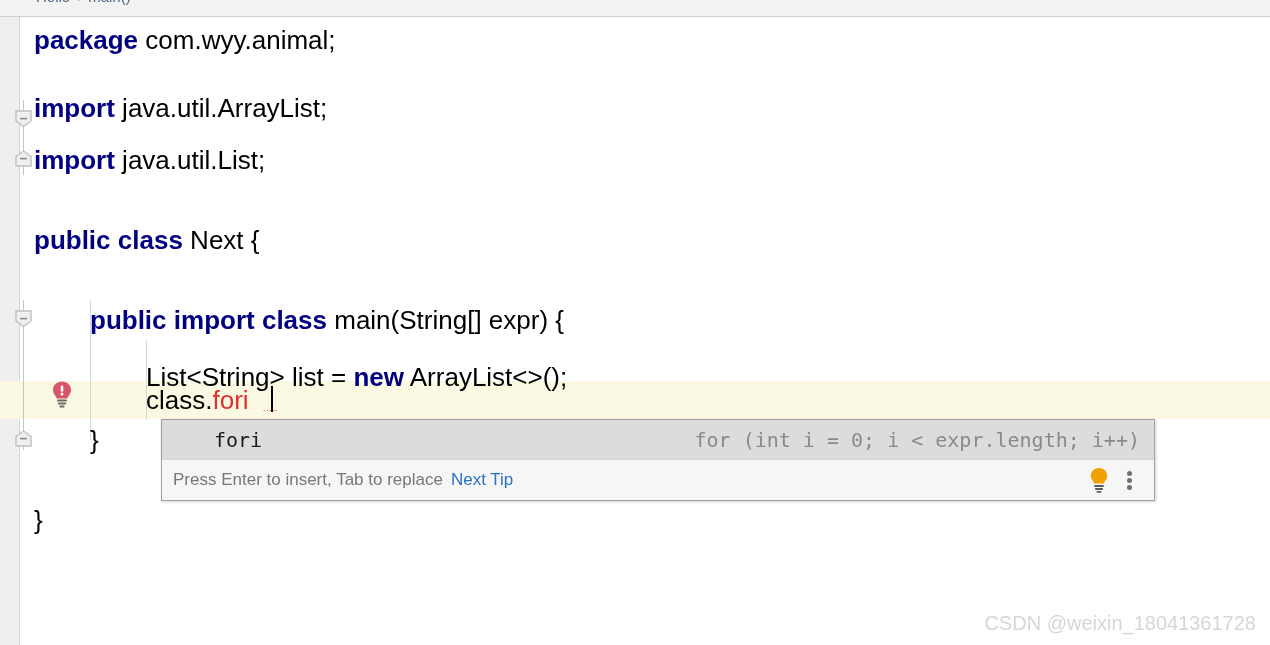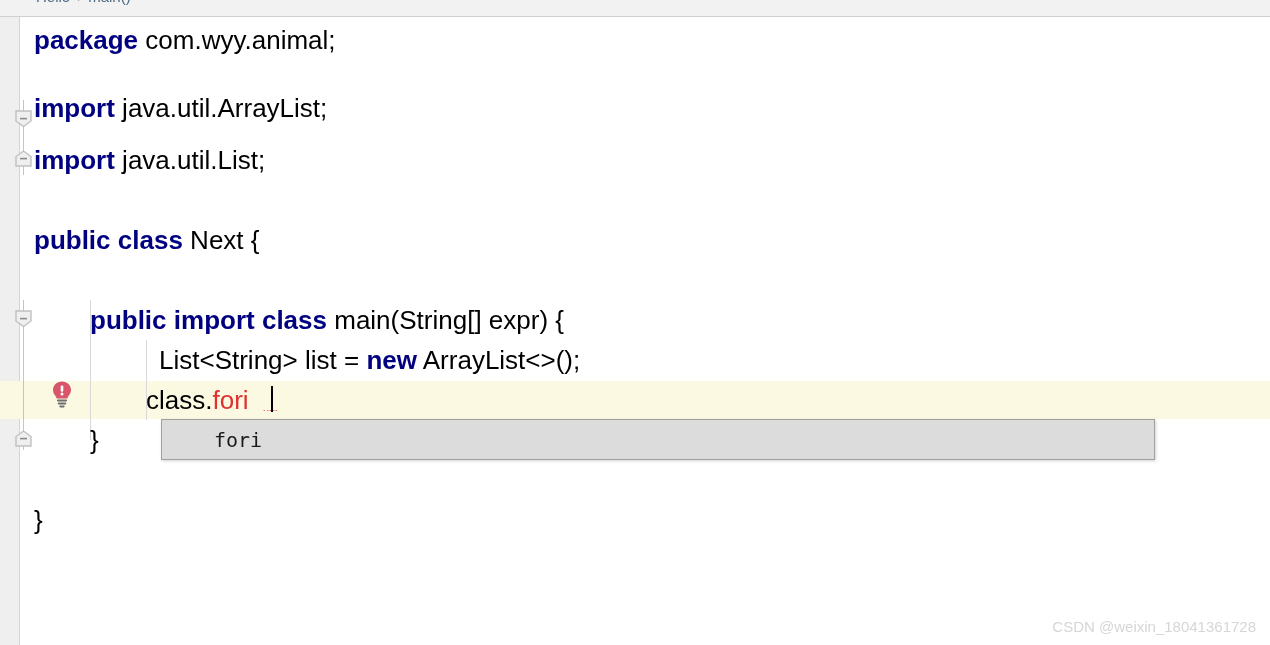--- a/index.html
+++ b/index.html
@@ -214,21 +214,21 @@
     border-radius: 50%;
     background: #6f6f6f;
   }
 
   
   #watermark {
     position: absolute;
     right: 14px;
     bottom: 10px;
     font-family: "Liberation Sans", sans-serif;
-    font-size: 15px;
+    font-size: 20px;
     color: #d6d6d6;
     white-space: nowrap;
   }
 </style>
 </head>
 <body>
 
 <div id="breadcrumb-bar">
   <div id="breadcrumb">
     <span class="crumb">Hello</span><span class="sep">›</span><span class="crumb">main()</span>
@@ -280,29 +280,47 @@
 
 <div id="code-lines">
     <div class="code-line" style="top: 20px; left: 34px;"><span class="kw">package</span><span class="plain"> com.wyy.animal;</span></div>
     <div class="code-line" style="top: 60px; left: 34px;"></div>
     <div class="code-line" style="top: 88px; left: 34px;"><span class="kw">import</span><span class="plain"> java.util.ArrayList;</span></div>
     <div class="code-line" style="top: 140px; left: 34px;"><span class="kw">import</span><span class="plain"> java.util.List;</span></div>
     <div class="code-line" style="top: 180px; left: 34px;"></div>
     <div class="code-line" style="top: 220px; left: 34px;"><span class="kw">public</span><span class="plain"> </span><span class="kw">class</span><span class="plain"> Next {</span></div>
     <div class="code-line" style="top: 260px; left: 34px;"></div>
     <div class="code-line" style="top: 300px; left: 90px;"><span class="kw">public</span><span class="plain"> </span><span class="kw">import</span><span class="plain"> </span><span class="kw">class</span><span class="plain"> main(String[] expr) {</span></div>
-    <div class="code-line" style="top: 340px; left: 146px; margin-left: 13px;"><span class="plain">List&lt;String&gt; list = </span><span class="kw">new</span><span class="plain"> ArrayList&lt;&gt;();</span></div>
+    <div class="code-line" style="top: 357px; left: 146px;"><span class="plain">List&lt;String&gt; list = </span><span class="kw">new</span><span class="plain"> ArrayList&lt;&gt;();</span></div>
     <div class="code-line" style="top: 380px; left: 146px;"><span class="plain">class.</span><span class="err">fori</span></div>
     <div class="code-line" style="top: 420px; left: 90px;"><span class="plain">}</span></div>
     <div class="code-line" style="top: 460px; left: 34px;"></div>
     <div class="code-line" style="top: 500px; left: 34px;"><span class="plain">}</span></div>
   </div>
 
 <div id="caret"></div>
 <div id="squiggle">^^^</div>
 
 <div id="completion-popup">
   <div id="popup-item-row">
     <span id="popup-item-name">fori</span>
+    <span id="popup-item-hint">for (int i = 0; i &lt; expr.length; i++)</span>
+  </div>
+  <div id="popup-footer-row">
+    <span id="popup-footer-text">Press Enter to insert, Tab to replace</span>
+    <span id="popup-next-tip">Next Tip</span>
+    <span id="popup-bulb">
+      <svg width="22" height="26" viewBox="0 0 22 26">
+        <path d="M11 1 C6.2 1 2.8 4.6 2.8 8.8 c0 2.9 1.7 4.8 2.8 6.2 l0.4 1.6 h10 l0.4 -1.6 c1.1 -1.4 2.8 -3.3 2.8 -6.2 C19.2 4.6 15.8 1 11 1 Z" fill="#f0a000"></path>
+        <rect x="6.2" y="18" width="9.6" height="2" rx="0.8" fill="#5a5a5a"></rect>
+        <rect x="7" y="21" width="8" height="2" rx="0.8" fill="#5a5a5a"></rect>
+        <rect x="8.5" y="24" width="5" height="1.8" rx="0.8" fill="#5a5a5a"></rect>
+      </svg>
+    </span>
+    <span id="popup-more">
+      <span class="dot" style="top:2px;"></span>
+      <span class="dot" style="top:9px;"></span>
+      <span class="dot" style="top:16px;"></span>
+    </span>
   </div>
 </div>
 
 <div id="watermark">CSDN @weixin_18041361728</div>
 
 </body></html>

